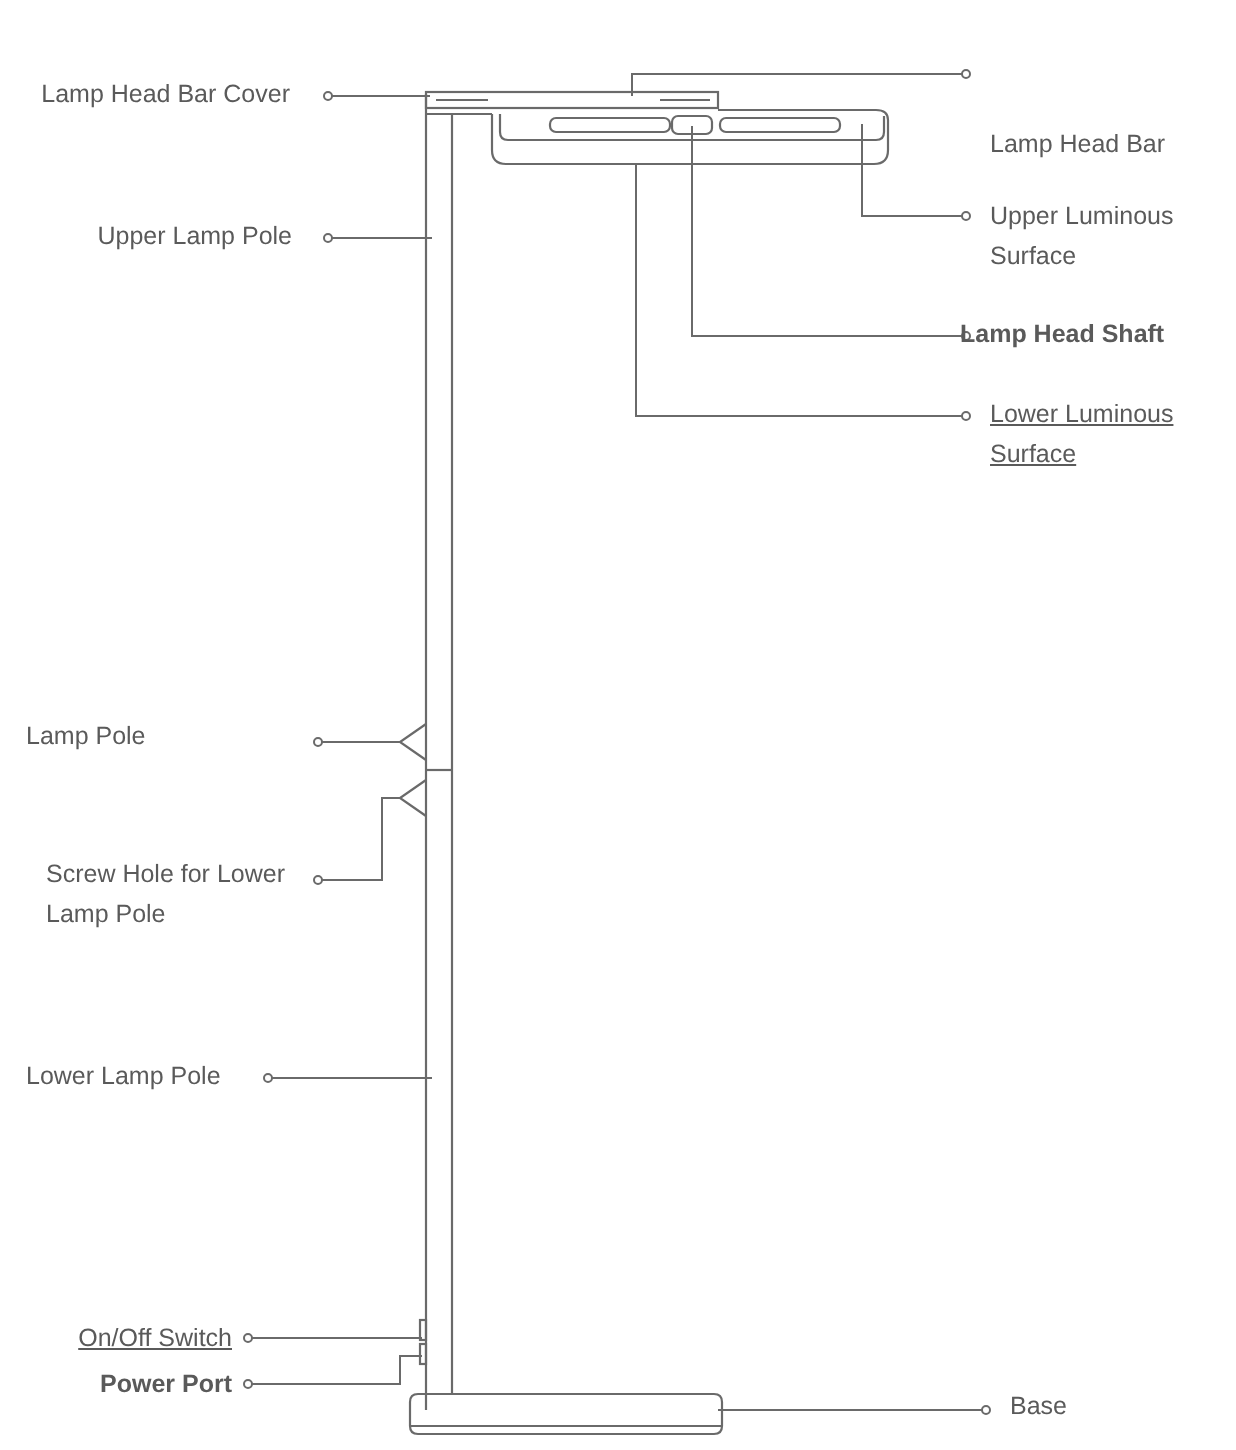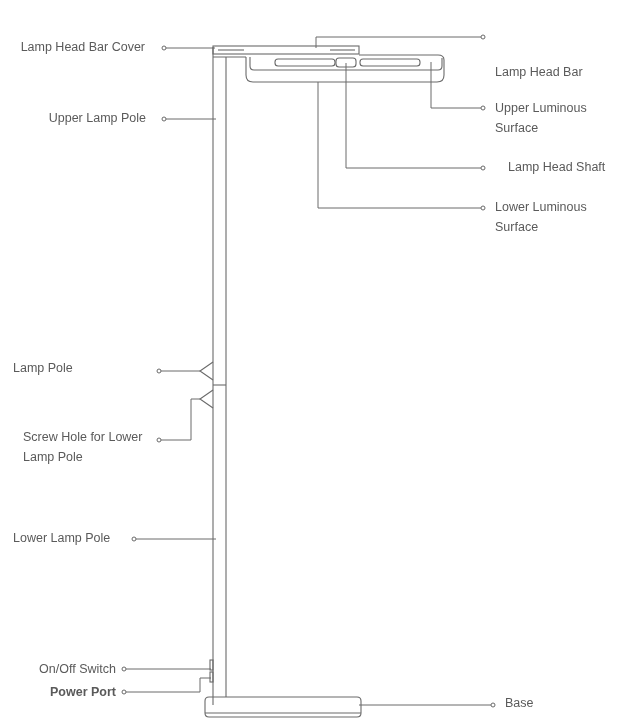--- a/index.html
+++ b/index.html
@@ -87,26 +87,26 @@
 <div class="lbl r" style="right:473px; top:37px;">Lamp Head Bar Cover</div>
 <div class="lbl r" style="right:472px; top:108px;">Upper Lamp Pole</div>
 <div class="lbl" style="left:13px; top:358px;">
   <div>Lamp Pole</div>
 </div>
 <div class="lbl" style="left:23px; top:427px;">
   <div>Screw Hole for Lower</div>
   <div>Lamp Pole</div>
 </div>
 <div class="lbl" style="left:13px; top:528px;">Lower Lamp Pole</div>
-<div class="lbl r" style="right:502px; top:659px;">On/Off Switch</div>
+<div class="lbl r" style="right:502px; top:659px;text-decoration:underline;">On/Off Switch</div>
 <div class="lbl r" style="right:502px; top:682px;font-weight:bold;">Power Port</div>
 
 <div class="lbl" style="left:495px; top:26px;margin-top:36px;">Lamp Head Bar</div>
 <div class="lbl" style="left:495px; top:98px;">
   <div>Upper Luminous</div>
   <div>Surface</div>
 </div>
-<div class="lbl" style="left:508px; top:157px;">Lamp Head Shaft</div>
-<div class="lbl" style="left:495px; top:197px;">
+<div class="lbl" style="left:480px; top:157px;font-weight:bold;">Lamp Head Shaft</div>
+<div class="lbl" style="left:495px; top:197px;text-decoration:underline;">
   <div>Lower Luminous</div>
   <div>Surface</div>
 </div>
 <div class="lbl" style="left:505px; top:693px;">Base</div>
 
 </body></html>

